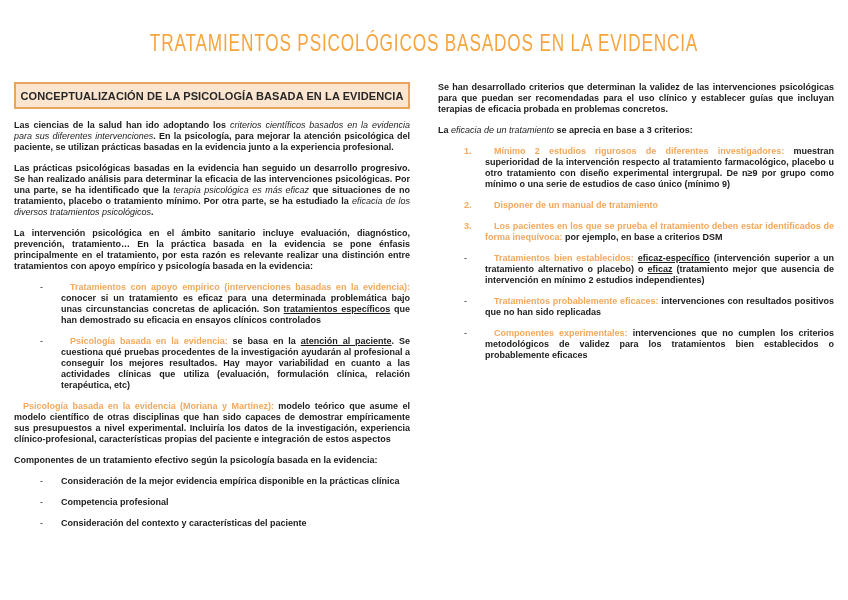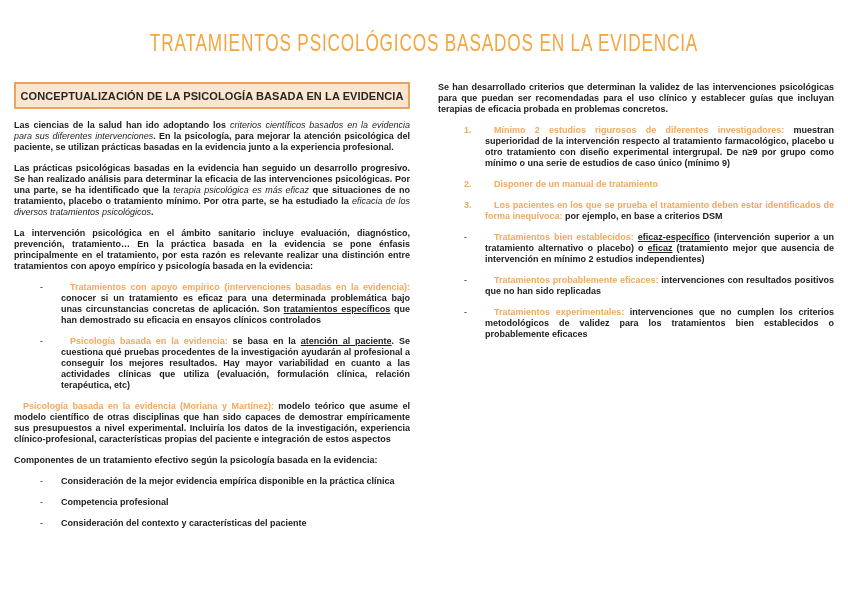--- a/index.html
+++ b/index.html
@@ -77,37 +77,40 @@
             <span class="block-text"><span class="seg-orange">Psicología basada en la evidencia: </span><span class="seg-bold">se basa en la </span><span class="seg-boldu">atención al paciente</span><span class="seg-bold">. Se cuestiona qué pruebas procedentes de la investigación ayudarán al profesional a conseguir los mejores resultados. Hay mayor variabilidad en cuanto a las actividades clínicas que utiliza (evaluación, formulación clínica, relación terapéutica, etc)</span></span>
           </div>
           <div class="block p">
             <span class="block-text"><span class="seg-orange">Psicología basada en la evidencia (Moriana y Martínez): </span><span class="seg-bold">modelo teórico que asume el modelo científico de otras disciplinas que han sido capaces de demostrar empíricamente sus presupuestos a nivel experimental. Incluiría los datos de la investigación, experiencia clínico-profesional, características propias del paciente e integración de estos aspectos</span></span>
           </div>
           <div class="block p">
             <span class="block-text"><span class="seg-bold">Componentes de un tratamiento efectivo según la psicología basada en la evidencia:</span></span>
           </div>
           <div class="block li">
             <span class="marker">-</span>
-            <span class="block-text"><span class="seg-bold">Consideración de la mejor evidencia empírica disponible en la práctica clínica</span></span>
+            <span class="block-text"><span class="seg-bold">Consideración de la mejor evidencia empírica disponible en la prácticas clínica</span></span>
           </div>
           <div class="block li">
             <span class="marker">-</span>
             <span class="block-text"><span class="seg-bold">Competencia profesional</span></span>
           </div>
           <div class="block li">
             <span class="marker">-</span>
             <span class="block-text"><span class="seg-bold">Consideración del contexto y características del paciente</span></span>
           </div>
         </div>
     </section>
 
     <section class="col">
       <div class="content">
           <div class="block p">
             <span class="block-text"><span class="seg-plain">Se han desarrollado criterios que determinan la validez de las intervenciones psicológicas para que puedan ser recomendadas para el uso clínico y establecer guías que incluyan terapias de eficacia probada en problemas concretos.</span></span>
+          </div>
+          <div class="block p">
+            <span class="block-text"><span class="seg-plain">La </span><span class="seg-italic">eficacia de un tratamiento</span><span class="seg-plain"> se aprecia en base a 3 criterios:</span></span>
           </div>
           <div class="block li">
             <span class="marker m-orange">1.</span>
             <span class="block-text"><span class="seg-orange">Mínimo 2 estudios rigurosos de diferentes investigadores: </span><span class="seg-bold">muestran superioridad de la intervención respecto al tratamiento farmacológico, placebo u otro tratamiento con diseño experimental intergrupal. De n≥9 por grupo como mínimo o una serie de estudios de caso único (mínimo 9)</span></span>
           </div>
           <div class="block li">
             <span class="marker m-orange">2.</span>
             <span class="block-text"><span class="seg-orange">Disponer de un manual de tratamiento</span></span>
           </div>
           <div class="block li">
@@ -117,19 +120,19 @@
           <div class="block li">
             <span class="marker">-</span>
             <span class="block-text"><span class="seg-orange">Tratamientos bien establecidos: </span><span class="seg-boldu">eficaz-específico</span><span class="seg-bold"> (intervención superior a un tratamiento alternativo o placebo) o </span><span class="seg-boldu">eficaz</span><span class="seg-bold"> (tratamiento mejor que ausencia de intervención en mínimo 2 estudios independientes)</span></span>
           </div>
           <div class="block li">
             <span class="marker">-</span>
             <span class="block-text"><span class="seg-orange">Tratamientos probablemente eficaces: </span><span class="seg-bold">intervenciones con resultados positivos que no han sido replicadas</span></span>
           </div>
           <div class="block li">
             <span class="marker">-</span>
-            <span class="block-text"><span class="seg-orange">Tratamientos experimentales: </span><span class="seg-bold">intervenciones que no cumplen los criterios metodológicos de validez para los tratamientos bien establecidos o probablemente eficaces</span></span>
+            <span class="block-text"><span class="seg-orange">Componentes experimentales: </span><span class="seg-bold">intervenciones que no cumplen los criterios metodológicos de validez para los tratamientos bien establecidos o probablemente eficaces</span></span>
           </div>
         </div>
     </section>
 
   </div>
 </div>
 
 </body></html>

